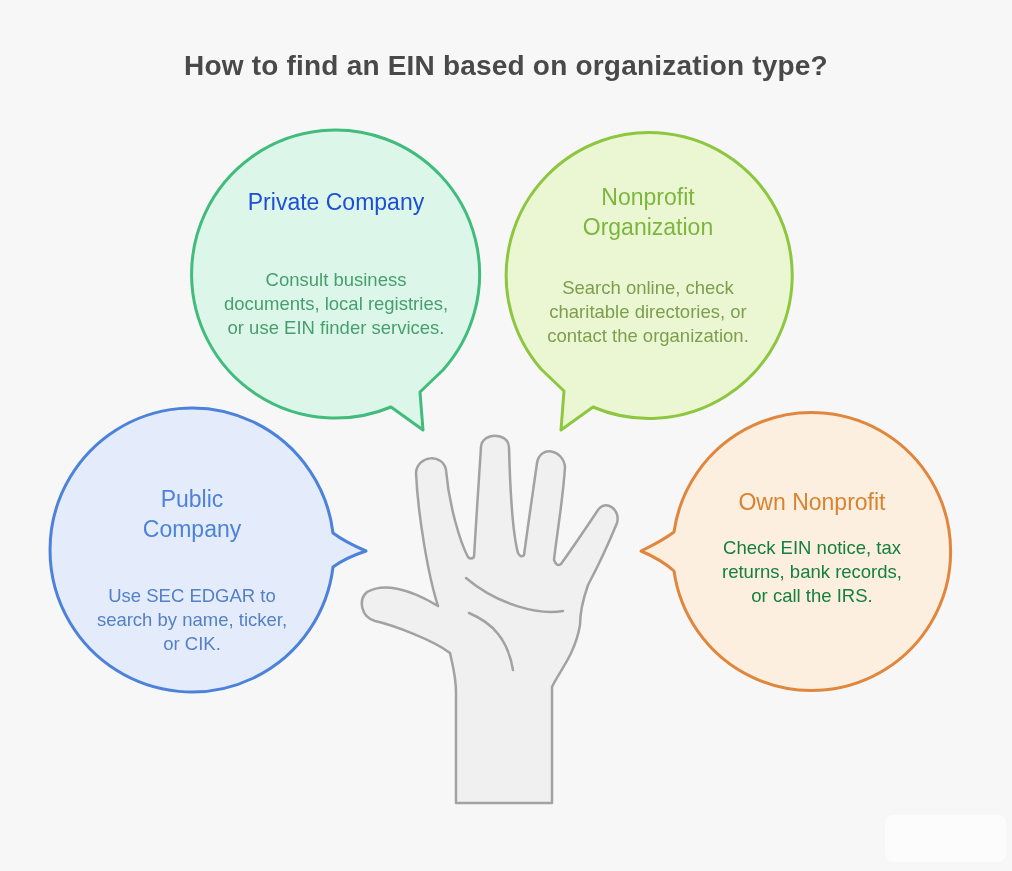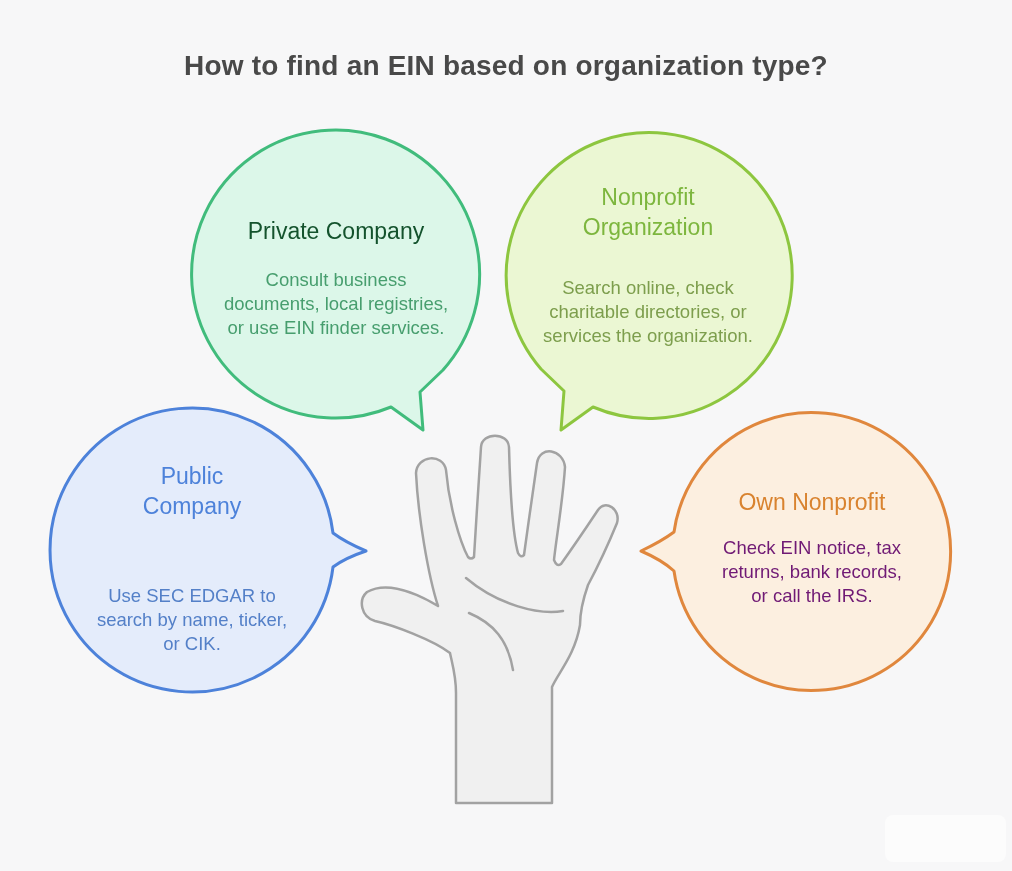--- a/index.html
+++ b/index.html
@@ -12,31 +12,31 @@
   #shapes{position:absolute;left:0;top:0;}
   .main-title{
     position:absolute;left:0;top:50px;width:1012px;
     text-align:center;font-size:28px;font-weight:700;color:#494949;
     letter-spacing:0.2px;
   }
   .bubble-text{position:absolute;text-align:center;white-space:pre-line;}
   .bubble-title{font-size:23px;font-weight:500;line-height:30px;}
   .bubble-body{font-size:18.5px;font-weight:400;line-height:24px;}
 
-  .t-green{left:196px;top:216px;width:280px;color:#14532d;}
+  .t-green{left:196px;top:187px;width:280px;color:#1d4ed8;}
   .b-green{left:196px;top:268px;width:280px;color:#479e6e;}
 
   .t-lime{left:528px;top:182px;width:240px;color:#7db63e;}
   .b-lime{left:528px;top:276px;width:240px;color:#7d9e4d;}
 
-  .t-blue{left:72px;top:461px;width:240px;color:#4d82da;}
+  .t-blue{left:72px;top:484px;width:240px;color:#4d82da;}
   .b-blue{left:72px;top:584px;width:240px;color:#5480c8;}
 
   .t-orange{left:692px;top:487px;width:240px;color:#d9832f;}
-  .b-orange{left:692px;top:536px;width:240px;color:#701a75;}
+  .b-orange{left:692px;top:536px;width:240px;color:#15803d;}
 
   .watermark{
     position:absolute;left:885px;top:815px;width:121px;height:47px;
     background:rgba(255,255,255,0.6);border-radius:8px;
   }
 </style>
 </head>
 <body>
 
 <div id="canvas">
@@ -86,21 +86,21 @@
 
   <div class="bubble-text bubble-title t-green">Private Company</div>
   <div class="bubble-text bubble-title t-lime">Nonprofit
 Organization</div>
 
   <div class="bubble-text bubble-body b-green">Consult business
 documents, local registries,
 or use EIN finder services.</div>
   <div class="bubble-text bubble-body b-lime">Search online, check
 charitable directories, or
-services the organization.</div>
+contact the organization.</div>
 
   <div class="bubble-text bubble-title t-blue">Public
 Company</div>
   <div class="bubble-text bubble-body b-blue">Use SEC EDGAR to
 search by name, ticker,
 or CIK.</div>
 
   <div class="bubble-text bubble-title t-orange">Own Nonprofit</div>
   <div class="bubble-text bubble-body b-orange">Check EIN notice, tax
 returns, bank records,

